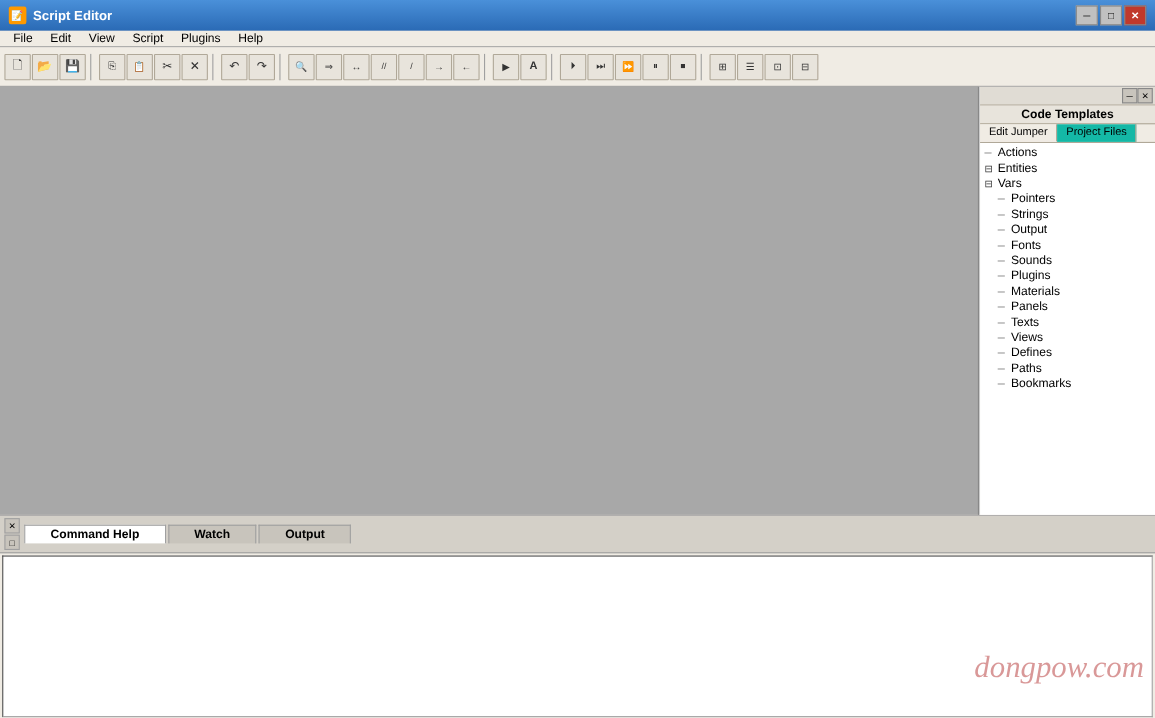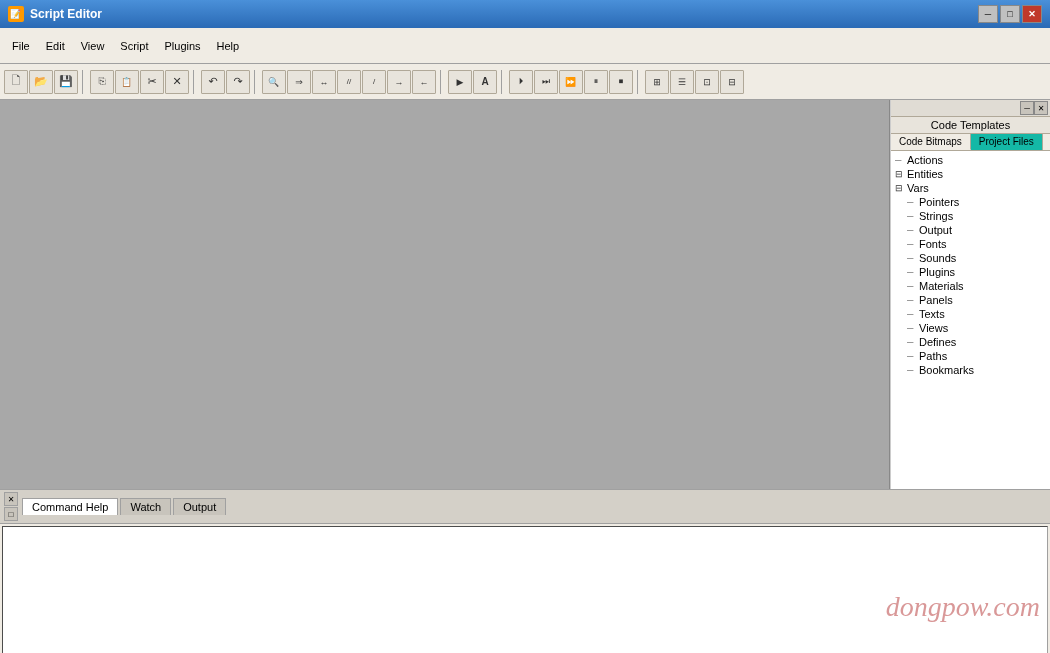--- a/index.html
+++ b/index.html
@@ -42,21 +42,21 @@
       background: #c0c0c0;
       border: 1px solid #888;
       display: flex; align-items: center; justify-content: center;
       font-size: 9px; cursor: pointer; color: #000;
     }
     .win-btn.close { background: #c0392b; color: white; }
 
     
     #menu-bar {
       background: #f0ece4;
-      height: 36px;
+      height: 15px;
       display: flex;
       align-items: center;
       border-bottom: 1px solid #a0a0a0;
       padding: 0 4px;
     }
     .menu-item {
       padding: 2px 8px;
       font-size: 11px;
       cursor: pointer;
       color: #000;
@@ -104,21 +104,21 @@
     
     #right-panel {
       width: 160px;
       background: #f0ece4;
       display: flex;
       flex-direction: column;
       border-left: 1px solid #ccc;
     }
     #right-panel-title {
       font-size: 11px;
-      font-weight: normal;
+      font-weight: bold;
       text-align: center;
       padding: 2px 0;
       background: #e8e4dc;
       border-bottom: 1px solid #b0a898;
     }
     #tab-bar {
       display: flex;
       border-bottom: 1px solid #b0a898;
     }
     .panel-tab {
@@ -167,26 +167,27 @@
     }
     #bottom-tabs {
       display: flex;
       align-items: center;
       background: #d4d0c8;
       border-bottom: 1px solid #a0a0a0;
       padding: 2px 4px;
       gap: 2px;
     }
     .bottom-tab {
-      padding: 2px 9px;
+      padding: 2px 23px;
       font-size: 11px;
       cursor: pointer;
       background: #c8c4bc;
       border: 1px solid #a0a0a0;
       border-bottom: none;
+      font-weight: bold;
     }
     .bottom-tab.active {
       background: white;
     }
     .bp-icon {
       width: 14px; height: 14px;
       background: #c8c4bc;
       border: 1px solid #a0a0a0;
       display: flex; align-items: center; justify-content: center;
       font-size: 8px; cursor: pointer;
@@ -296,21 +297,21 @@
   <div id="editor-area">
   </div>
 
   <div id="right-panel">
     <div id="right-panel-controls">
       <div class="panel-control-btn">─</div>
       <div class="panel-control-btn">✕</div>
     </div>
     <div id="right-panel-title">Code Templates</div>
     <div id="tab-bar">
-      <div class="panel-tab active">Code Bitmaps</div>
+      <div class="panel-tab active">Edit Jumper</div>
       <div class="panel-tab">Project Files</div>
     </div>
     <div id="tree-view">
 
     <div class="tree-item" style="padding-left: 4px;">
           <span class="expand-icon">─</span>
           <span>Actions</span>
         </div>
         <div class="tree-item has-children" style="padding-left: 4px;">
           <span class="expand-icon">⊟</span>

